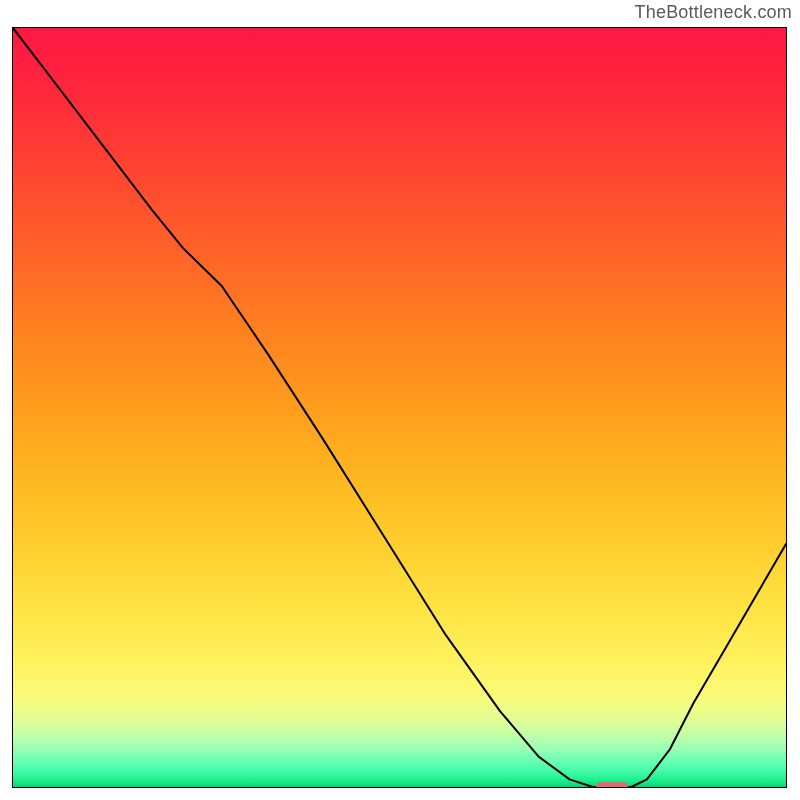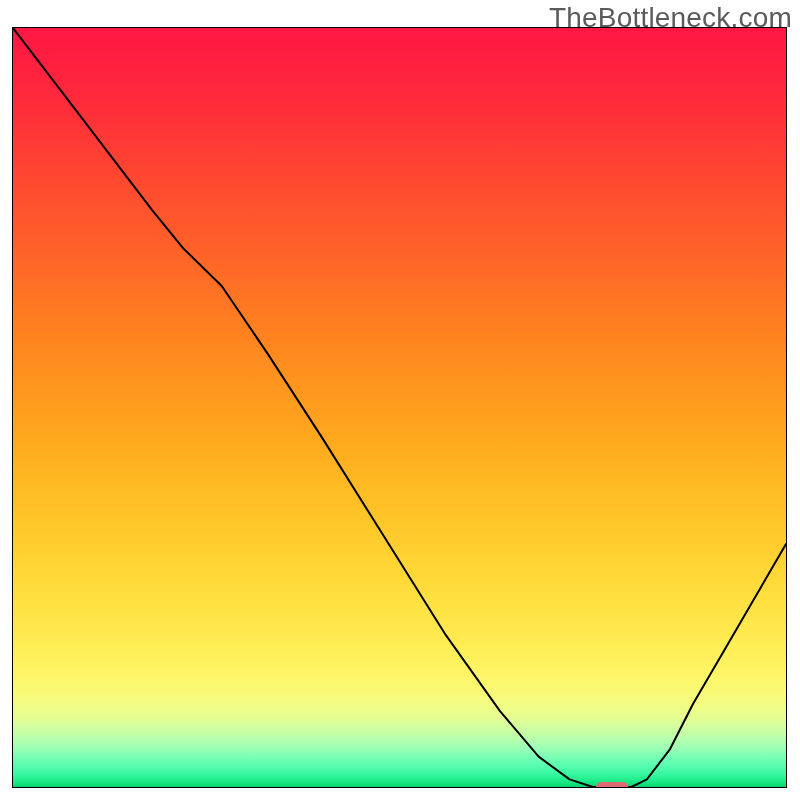--- a/index.html
+++ b/index.html
@@ -8,21 +8,21 @@
     width: 800px;
     height: 800px;
     overflow: hidden;
     background: #ffffff;
     font-family: Arial, Helvetica, sans-serif;
   }
   .watermark {
     position: absolute;
     top: 2px;
     right: 8px;
-    font-size: 28px;
+    font-size: 18px;
     font-weight: 500;
     color: #5b5b5b;
     letter-spacing: 0.2px;
     z-index: 10;
   }
   .chart-frame {
     position: absolute;
     left: 12px;
     top: 27px;
     width: 775px;

